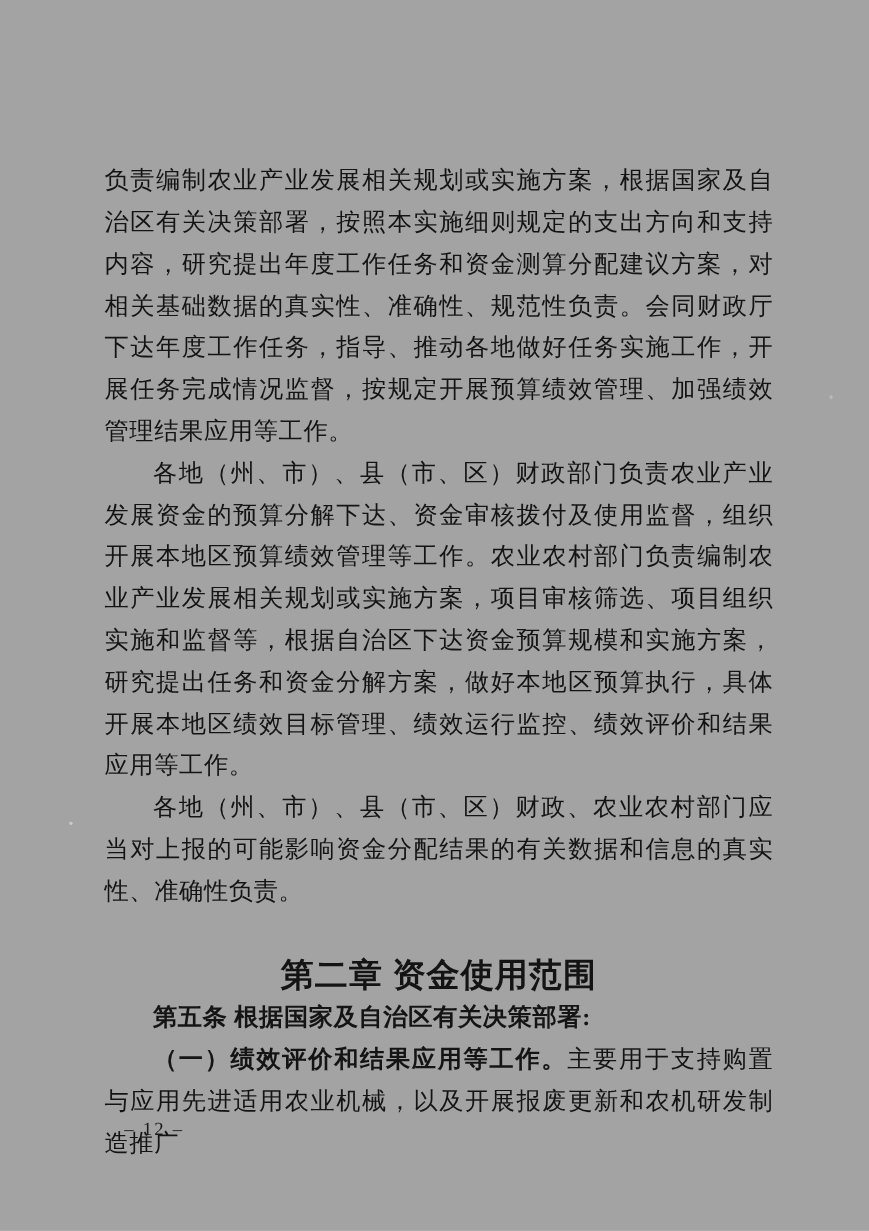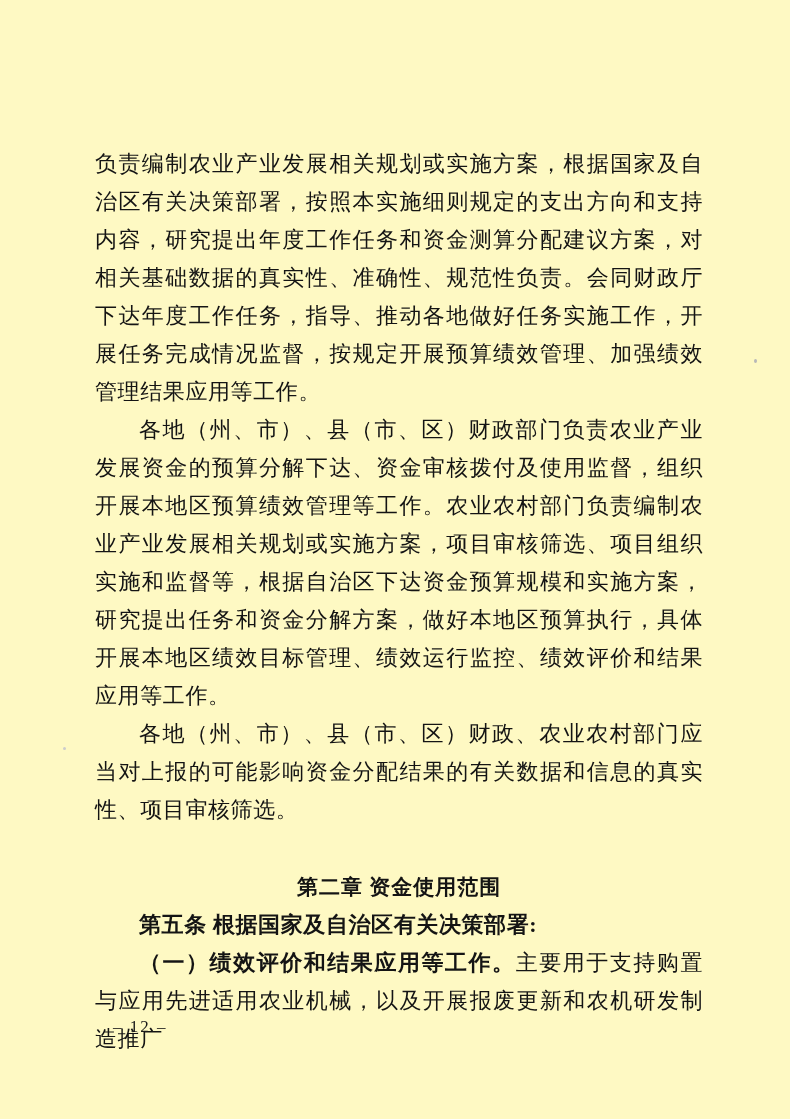--- a/index.html
+++ b/index.html
@@ -4,21 +4,21 @@
 <style>
   html, body {
     margin: 0;
     padding: 0;
     background: #ffffff;
   }
   .page {
     position: relative;
     width: 790px;
     height: 1119px;
-    background: #fef9c3;
+    background: #a3a3a3;
     overflow: hidden;
     font-family: "Liberation Serif", "DejaVu Serif", serif;
     color: #141414;
   }
   .content {
     position: absolute;
     left: 95px;
     top: 145px;
     width: 608px;
     font-size: 22px;
@@ -37,21 +37,21 @@
   .para:first-child {
     margin-top: 0;
   }
   .indent {
     text-indent: 2em;
   }
   .chapter-heading {
     margin-top: 39px !important;
     text-align: center;
     font-weight: bold;
-    font-size: 21px;
+    font-size: 30px;
     letter-spacing: 1px;
   }
   .article-line {
     font-weight: bold;
   }
   .item-title {
     font-weight: bold;
   }
   .page-number {
     position: absolute;
@@ -85,21 +85,21 @@
 <body>
 
 <div class="page">
 
   <div class="content">
 
     <p class="para">负责编制农业产业发展相关规划或实施方案，根据国家及自治区有关决策部署，按照本实施细则规定的支出方向和支持内容，研究提出年度工作任务和资金测算分配建议方案，对相关基础数据的真实性、准确性、规范性负责。会同财政厅下达年度工作任务，指导、推动各地做好任务实施工作，开展任务完成情况监督，按规定开展预算绩效管理、加强绩效管理结果应用等工作。</p>
 
     <p class="para indent">各地（州、市）、县（市、区）财政部门负责农业产业发展资金的预算分解下达、资金审核拨付及使用监督，组织开展本地区预算绩效管理等工作。农业农村部门负责编制农业产业发展相关规划或实施方案，项目审核筛选、项目组织实施和监督等，根据自治区下达资金预算规模和实施方案，研究提出任务和资金分解方案，做好本地区预算执行，具体开展本地区绩效目标管理、绩效运行监控、绩效评价和结果应用等工作。</p>
 
-    <p class="para indent">各地（州、市）、县（市、区）财政、农业农村部门应当对上报的可能影响资金分配结果的有关数据和信息的真实性、项目审核筛选。</p>
+    <p class="para indent">各地（州、市）、县（市、区）财政、农业农村部门应当对上报的可能影响资金分配结果的有关数据和信息的真实性、准确性负责。</p>
 
     <p class="para chapter-heading">第二章 资金使用范围</p>
 
     <p class="para indent article-line">第五条 根据国家及自治区有关决策部署:</p>
 
     <p class="para indent"><span class="item-title">（一）绩效评价和结果应用等工作。</span><span>主要用于支持购置与应用先进适用农业机械，以及开展报废更新和农机研发制造推广</span></p>
 
   </div>
 
   <div class="page-number">– 12 –</div>

